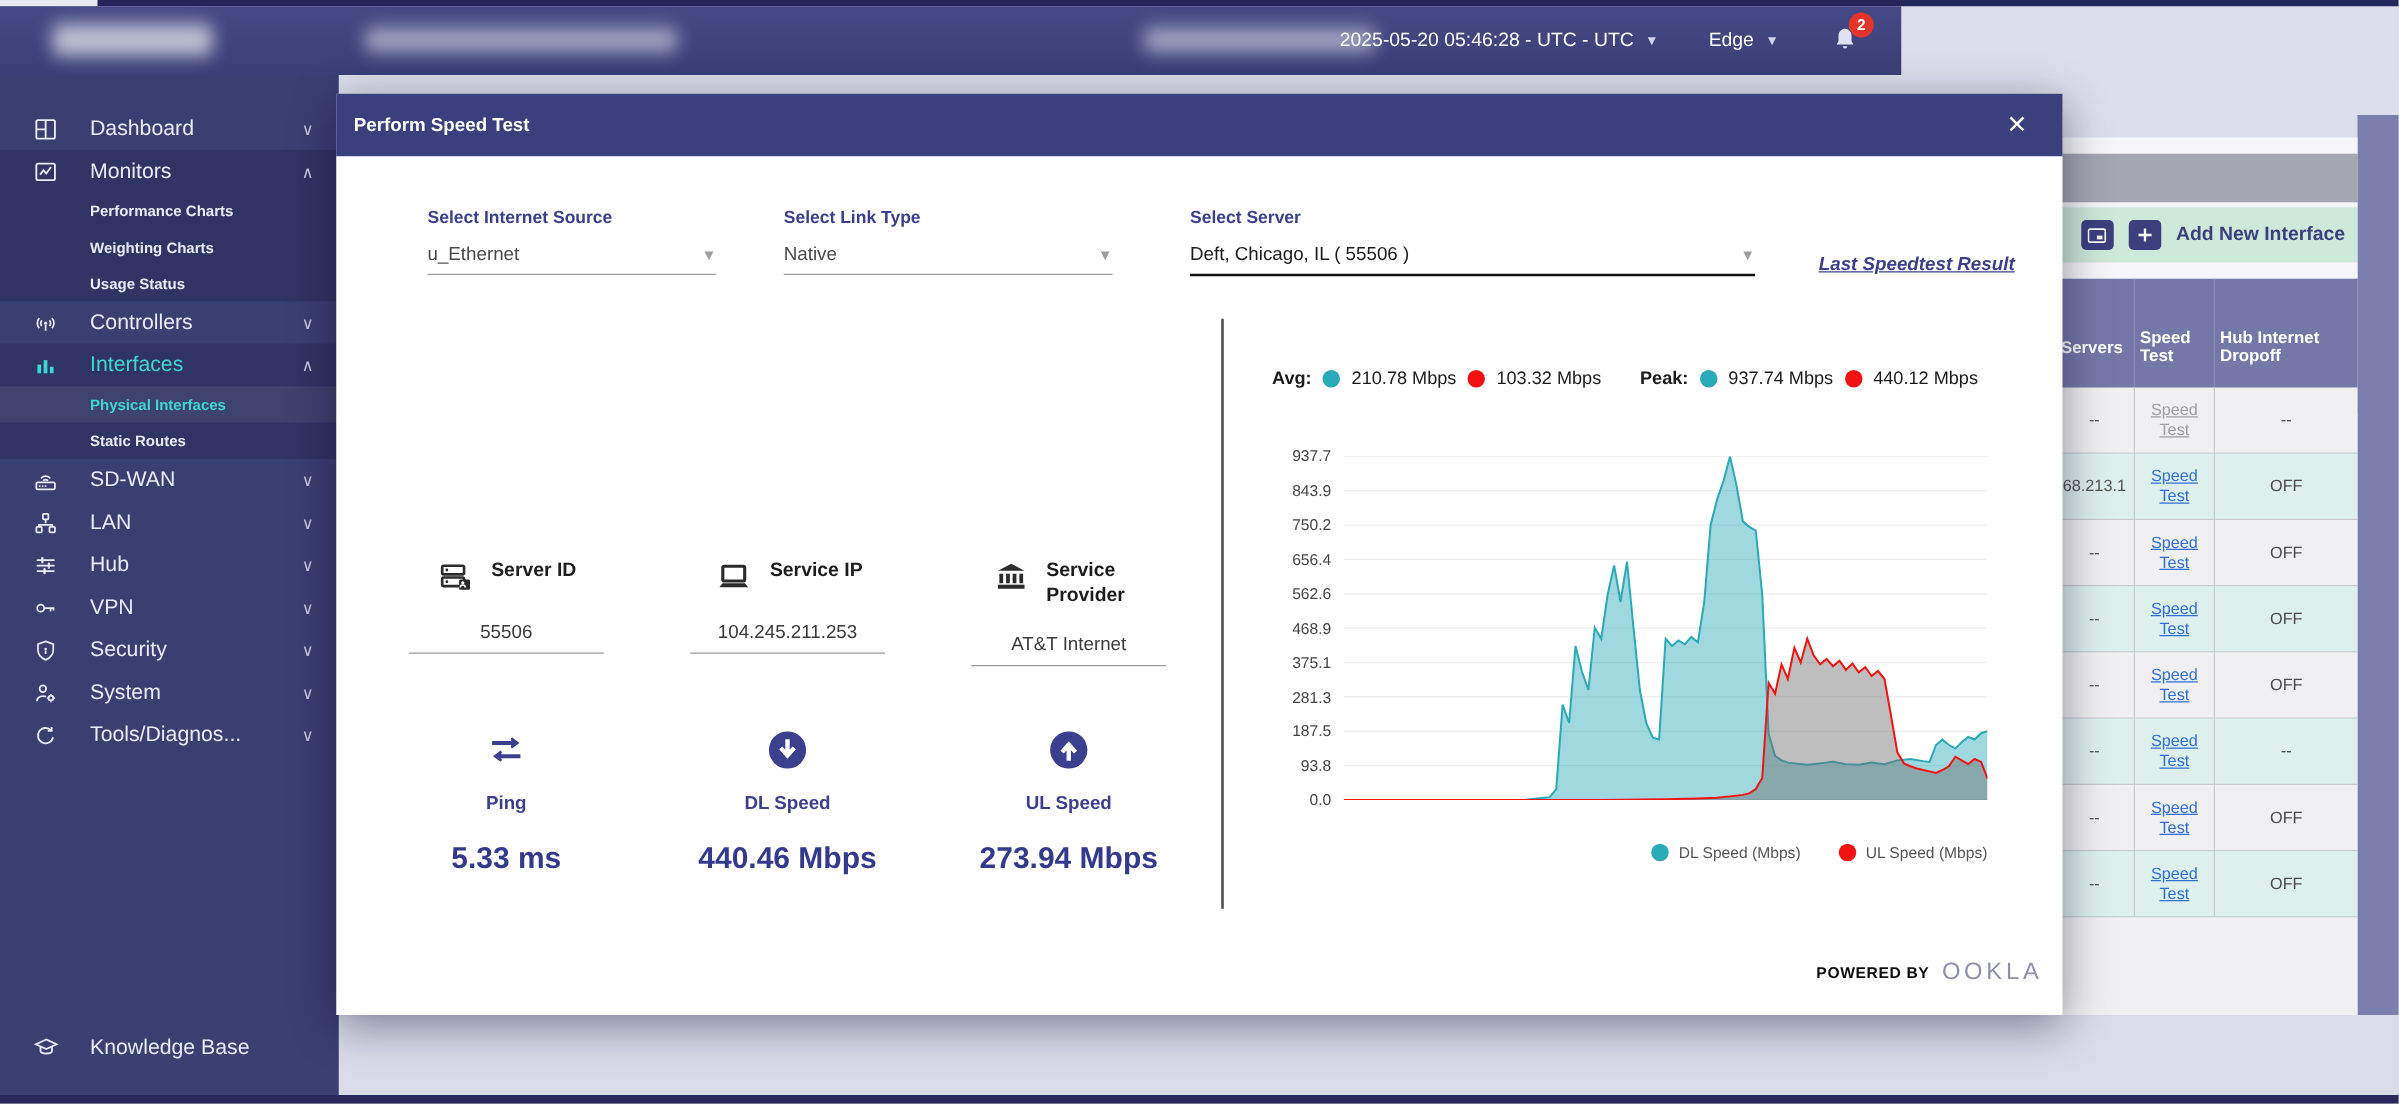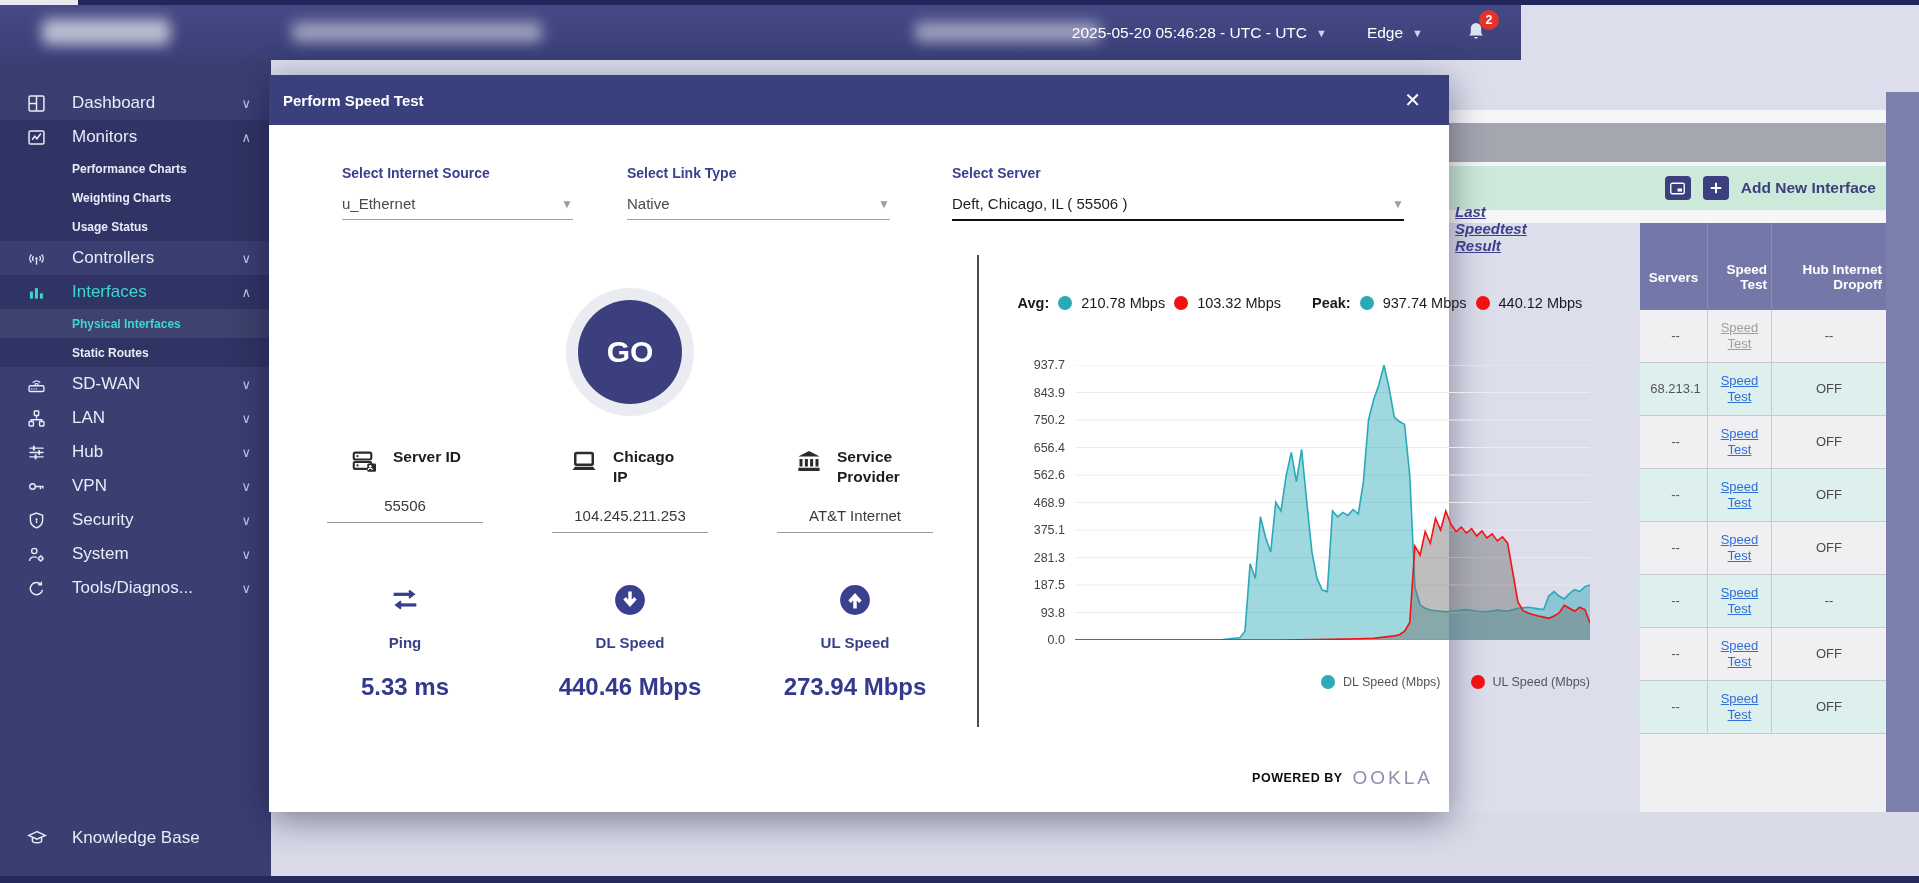--- a/index.html
+++ b/index.html
@@ -42,35 +42,35 @@
   .whiteband{left:1029px;top:50px;width:586px;height:13px;background:#f6f6f8;}
   .grayband{left:1029px;top:63px;width:586px;height:39px;background:#a4a6b0;}
   .gapband{left:1029px;top:102px;width:586px;height:4px;background:#f6f6f8;}
   .mintbar{left:1029px;top:106px;width:586px;height:44px;background:#cde9d9;display:flex;align-items:center;
            justify-content:flex-end;padding-right:10px;gap:12px;}
   .mint-gap{left:1029px;top:150px;width:586px;height:13px;background:#f6f6f8;}
   .addlabel{color:#3b3f7d;font-size:15.5px;font-weight:bold;}
   .iconbtn{width:26px;height:24px;border-radius:4px;background:#3b3f7d;display:flex;align-items:center;
            justify-content:center;cursor:pointer;}
   .thead{left:1369px;top:163px;width:246px;height:108px;background:#7478a8;display:flex;color:#fff;
-         font-size:13.5px;font-weight:bold;text-align:right;}
+         font-size:13.5px;font-weight:bold;text-align:left;}
   .thead .hc{display:flex;align-items:center;justify-content:center;box-sizing:border-box;
              border-right:1px solid #8b8fb8;padding:2px 4px;}
   .hc1{width:68px;}.hc2{width:64px;}.hc3{width:114px;border-right:none!important;}
   .trow{left:1369px;width:246px;height:53px;display:flex;font-size:13px;color:#555;}
   .trow .tc{display:flex;align-items:center;justify-content:center;box-sizing:border-box;
             border-right:1px solid #c9cacd;border-bottom:1px solid #c9cacd;text-align:center;line-height:1.25;}
   .tc1{width:68px;justify-content:flex-start;padding-left:4px;overflow:hidden;white-space:nowrap;}
   .tc2{width:64px;}.tc3{width:114px;border-right:none!important;color:#4a4a4a;}
   .row-a{background:#f0f0f2;}.row-b{background:#def0ee;}
   .st-link{color:#2f6fd6;text-decoration:underline;cursor:pointer;}
   .st-link.disabled{color:#9e9e9e;}
   .below-table{left:1369px;top:674px;width:246px;height:78px;background:#f0f0f2;}
   
-  .modal{position:absolute;left:269px;top:75px;width:1180px;height:737px;background:#fff;z-index:40;
+  .modal{position:absolute;left:269px;top:75px;width:1381px;height:737px;background:#fff;z-index:40;
          box-shadow:0 8px 34px rgba(10,12,40,.45);}
   .modal-header{position:absolute;left:0;top:0;width:100%;height:50px;background:#3a3f7d;display:flex;
                 align-items:center;justify-content:space-between;padding:0 28px 0 14px;box-sizing:border-box;}
   .modal-title{color:#fff;font-size:15px;font-weight:bold;}
   .modal-close{color:#fff;font-size:20px;cursor:pointer;line-height:1;}
   .field{position:absolute;top:90px;}
   .f-label{color:#3a3f8e;font-size:14px;font-weight:bold;}
   .f-value{margin-top:14px;display:flex;align-items:center;justify-content:space-between;
            font-size:15px;color:#4a4a4a;padding-bottom:7px;border-bottom:1px solid #9e9e9e;cursor:pointer;}
   .f-value .caret{color:#9e9e9e;font-size:12px;}
@@ -417,23 +417,20 @@
     <div class="f-value">
         <span>Deft, Chicago, IL ( 55506 )</span>
       <span class="caret">▼</span>
       </div>
   </div>
 
   <a class="last-result">Last Speedtest Result</a>
 
   <div class="vdivider"></div>
 
-  <div class="go-btn">
-    <span>GO</span>
-  </div>
 
   <div class="stat-block s1">
     <div class="stat-head">
       <span>
         <svg width="32" height="30" viewBox="0 0 24 24" fill="none" stroke="#2b2b2b" stroke-width="1.7">
           <rect x="3" y="4.5" width="14" height="5.5" rx="1"></rect>
             <rect x="3" y="12" width="14" height="5.5" rx="1"></rect>
           <circle cx="6" cy="7.2" r=".9" fill="#2b2b2b" stroke="none"></circle>
             <circle cx="6" cy="14.7" r=".9" fill="#2b2b2b" stroke="none"></circle>
           <rect x="13.8" y="13.2" width="7" height="6.6" rx="1" fill="#2b2b2b" stroke="none"></rect>
@@ -447,21 +444,21 @@
   </div>
 
   <div class="stat-block s2">
     <div class="stat-head">
       <span>
         <svg width="34" height="30" viewBox="0 0 24 24" fill="none" stroke="#2b2b2b" stroke-width="2">
           <rect x="5" y="4.8" width="14" height="9.4" rx="1"></rect>
           <path d="M2.8 18.3h18.4l-2-2.6H4.8z" fill="#2b2b2b" stroke="none"></path>
           </svg>
       </span>
-      <span class="stat-label">Chicago IP</span>
+      <span class="stat-label">Service IP</span>
     </div>
     <div class="stat-value">104.245.211.253</div>
   </div>
 
   <div class="stat-block s3">
     <div class="stat-head">
       <span>
         <svg width="32" height="30" viewBox="0 0 24 24" fill="none" stroke="#2b2b2b">
           <path d="M12 3.2l8.5 4.4H3.5z" fill="#2b2b2b" stroke="none"></path>
           <path d="M5.6 9.6v6M9.9 9.6v6M14.1 9.6v6M18.4 9.6v6" stroke-width="2.4"></path>

